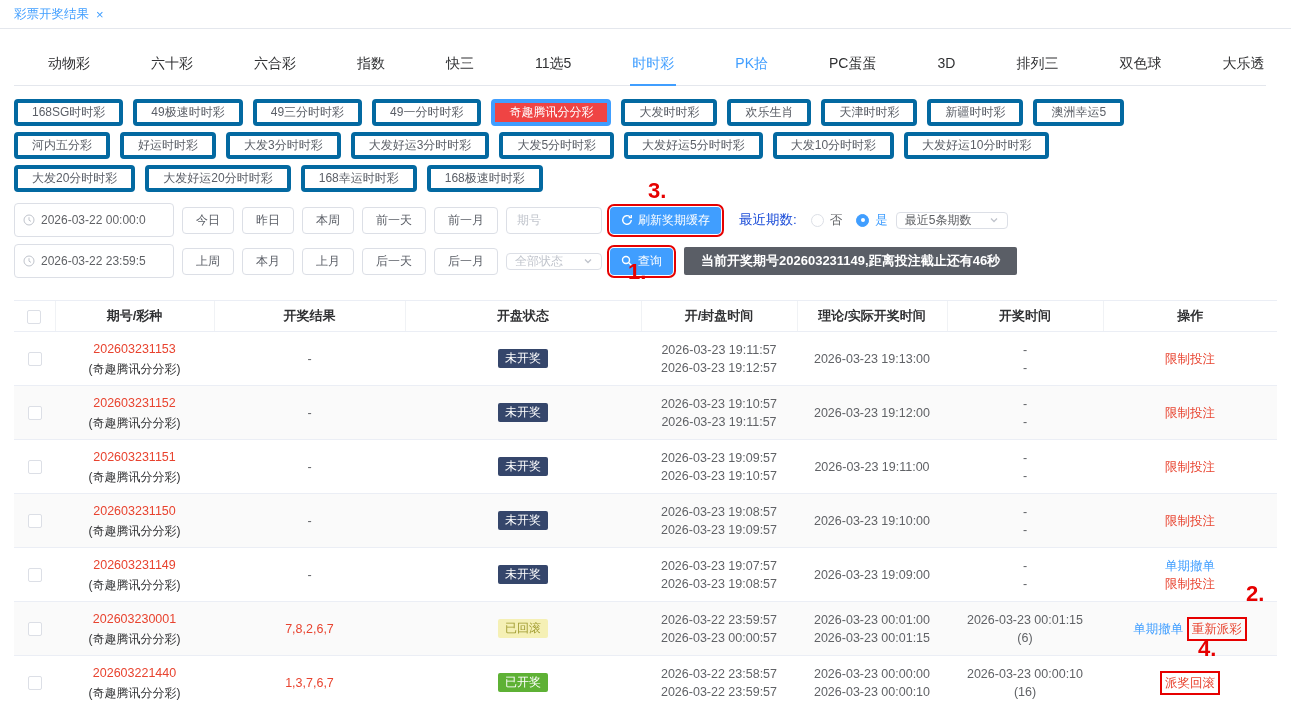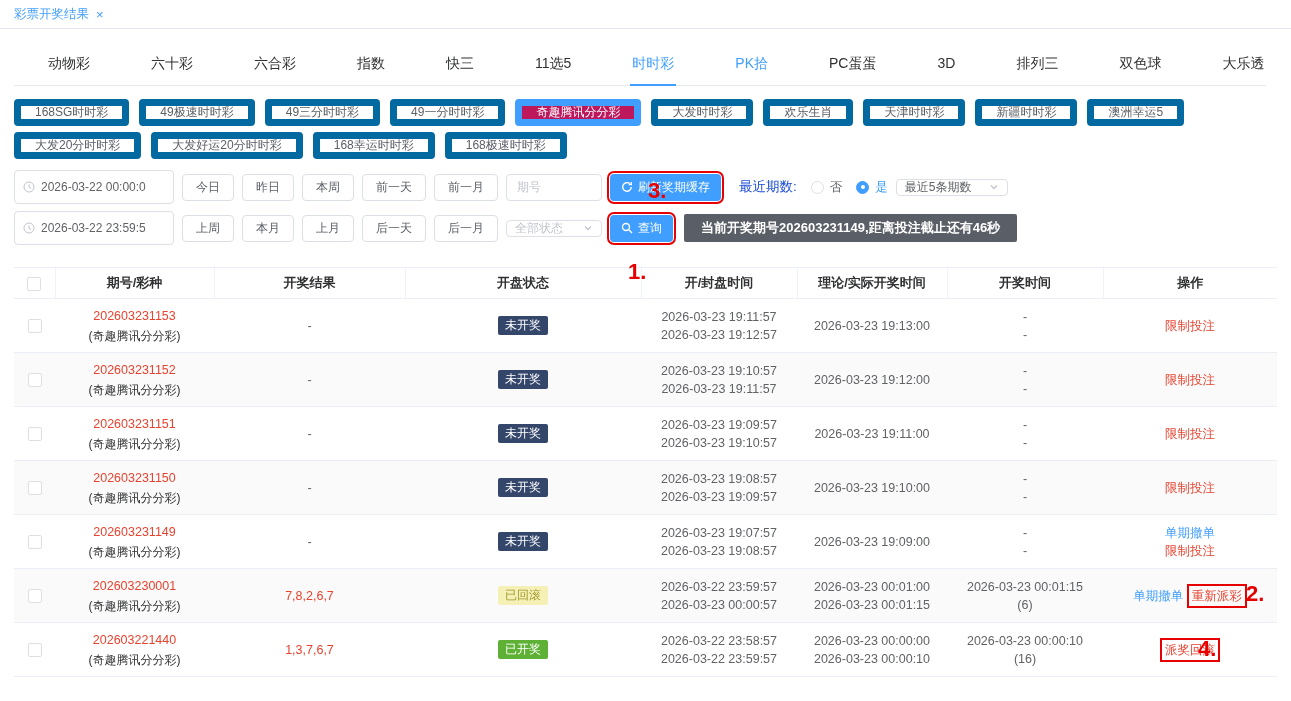--- a/index.html
+++ b/index.html
@@ -21,22 +21,22 @@
   .tab { font-size: 14px; color: #303133; padding: 0 2px 11px 2px; cursor: pointer; white-space: nowrap; margin-left: 32px; }
   .tab.active { color: #409EFF; border-bottom: 2px solid #409EFF; margin-bottom: -1px; }
   .tab.hl { color: #409EFF; text-align: right; }
   .nav-actions { display: flex; gap: 11px; }
   .btn-primary { background: #1d4ed8; color: #fff; border: none; border-radius: 4px; height: 28px; padding: 0 15px; font-size: 12.5px; cursor: pointer; font-family: inherit; }
   .btn-light-refresh { background: #79bbff; border: none; border-radius: 4px; height: 28px; width: 38px; display: flex; align-items: center; justify-content: center; cursor: pointer; }
 
   
   .filter-group { margin-top: 13px; }
   .filter-row { display: flex; gap: 10px; margin-bottom: 6px; }
-  .fbtn { height: 27px; padding: 0 14px; border: 7px solid #0369a1; border-radius: 4px; background: #fff; font-size: 12px; color: #5a5e66; display: inline-flex; align-items: center; cursor: pointer; white-space: nowrap; font-family: inherit; }
-  .fbtn.active { background: #be185d; border-color: #409EFF; color: #fff; }
+  .fbtn { height: 27px; padding: 0 14px; border: 4px solid #0369a1; border-radius: 4px; background: #fff; font-size: 12px; color: #5a5e66; display: inline-flex; align-items: center; cursor: pointer; white-space: nowrap; font-family: inherit; }
+  .fbtn.active { background: #ef4444; border-color: #409EFF; color: #fff; }
 
   
   .ctrl-group { margin-top: 11px; }
   .ctrl-row { display: flex; gap: 8px; margin-bottom: 7px; align-items: center; position: relative; }
   .date-input { width: 160px; height: 27px; border: 1px solid #dcdfe6; border-radius: 4px; display: flex; align-items: center; padding: 16px 8px; gap: 6px; background: #fff; }
   .date-input input { border: none; outline: none; width: 100%; font-size: 12px; color: #606266; font-family: inherit; }
   .qbtn { height: 27px; padding: 0 13px; border: 1px solid #dcdfe6; border-radius: 4px; background: #fff; font-size: 12px; color: #5a5e66; display: inline-flex; align-items: center; cursor: pointer; white-space: nowrap; font-family: inherit; }
   .text-input { width: 96px; height: 27px; border: 1px solid #dcdfe6; border-radius: 4px; padding: 0 10px; font-size: 12px; color: #606266; outline: none; font-family: inherit; }
   .text-input::placeholder { color: #c0c4cc; }
   .btn-action { display: inline-flex; gap: 5px; align-items: center; background: #409EFF; color: #fff; height: 27px; padding: 0 11px; border: none; border-radius: 4px; font-size: 12px; cursor: pointer; font-family: inherit; }
@@ -126,20 +126,30 @@
       <button class="fbtn">168SG时时彩</button>
       <button class="fbtn">49极速时时彩</button>
       <button class="fbtn">49三分时时彩</button>
       <button class="fbtn">49一分时时彩</button>
       <button class="fbtn active">奇趣腾讯分分彩</button>
       <button class="fbtn">大发时时彩</button>
       <button class="fbtn">欢乐生肖</button>
       <button class="fbtn">天津时时彩</button>
       <button class="fbtn">新疆时时彩</button>
       <button class="fbtn">澳洲幸运5</button>
+    </div>
+    <div class="filter-row">
+      <button class="fbtn">河内五分彩</button>
+      <button class="fbtn">好运时时彩</button>
+      <button class="fbtn">大发3分时时彩</button>
+      <button class="fbtn">大发好运3分时时彩</button>
+      <button class="fbtn">大发5分时时彩</button>
+      <button class="fbtn">大发好运5分时时彩</button>
+      <button class="fbtn">大发10分时时彩</button>
+      <button class="fbtn">大发好运10分时时彩</button>
     </div>
     <div class="filter-row">
       <button class="fbtn">大发20分时时彩</button>
       <button class="fbtn">大发好运20分时时彩</button>
       <button class="fbtn">168幸运时时彩</button>
       <button class="fbtn">168极速时时彩</button>
     </div>
   </div>
 
   <div class="ctrl-group">

